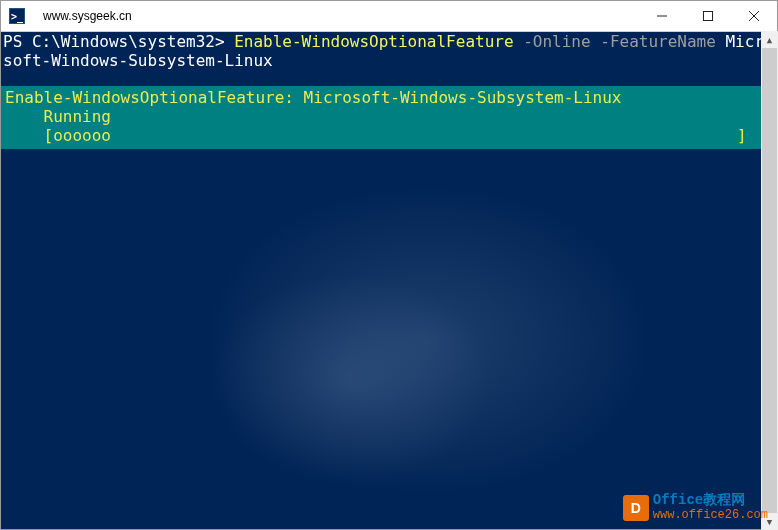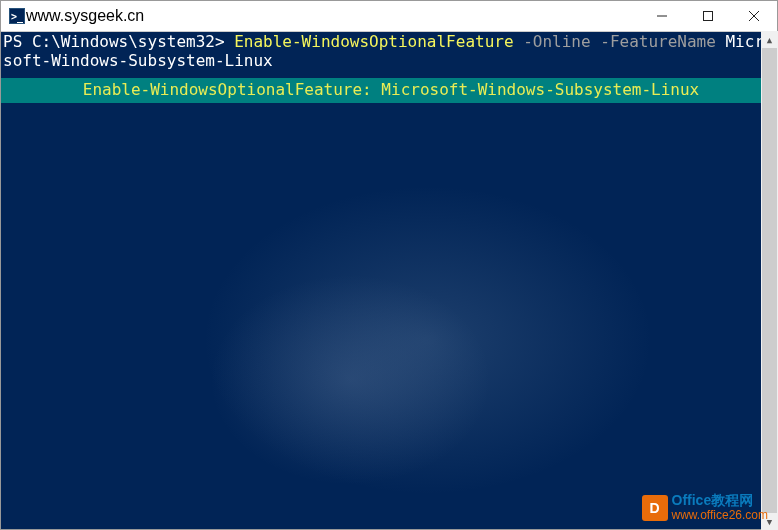--- a/index.html
+++ b/index.html
@@ -43,23 +43,23 @@
       display: inline-flex;
       align-items: center;
       justify-content: center;
       color: #fff;
       font-size: 10px;
       font-weight: bold;
     }
 
     .titlebar-text {
       flex: 1;
-      padding-left: 1px;
+      padding-left: 18px;
       font-family: "Segoe UI", sans-serif;
-      font-size: 16px;
+      font-size: 12px;
       color: #000;
     }
 
     .titlebar-buttons {
       display: flex;
       height: 100%;
     }
 
     .titlebar-btn {
       width: 46px;
@@ -118,25 +118,24 @@
     }
 
     .cmd-white {
       color: #ffffff;
     }
 
     .progress-block {
       background: #008080;
       color: #e9ec54;
       padding: 2px 0 4px 4px;
-      margin-top: 8px;
+      margin-top: 16px;
       white-space: pre;
       font-size: 16px;
       line-height: 19px;
-      text-align: center;
     }
 
     .scrollbar {
       position: absolute;
       right: 0;
       top: 31px;
       bottom: 0;
       width: 17px;
       background: #f0f0f0;
       z-index: 5;
@@ -190,21 +189,21 @@
       justify-content: center;
       color: #fff;
       font-family: sans-serif;
       font-weight: bold;
       font-size: 14px;
     }
 
     .wm-text {
       display: flex;
       flex-direction: column;
-      font-family: Liberation Sans, sans-serif;
+      font-family: Liberation Mono, monospace;
       line-height: 1.1;
     }
 
     .wm-line1 {
       color: #0a7bbd;
       font-size: 14px;
       font-weight: bold;
     }
 
     .wm-line2 {
@@ -237,21 +236,21 @@
             <line x1="10" y1="0" x2="0" y2="10"></line>
           </svg>
       </div>
     </div>
   </div>
 
   <div class="terminal">
     <div class="terminal-content">
       <div class="cmd-line"><span class="prompt">PS C:\Windows\system32&gt; </span><span class="cmd-yellow">Enable-WindowsOptionalFeature</span><span class="cmd-gray"> -Online </span><span class="cmd-gray">-FeatureName </span><span class="cmd-white">Microsoft-Windows-Subsystem-Linux</span></div>
 
-      <div class="progress-block"><div>Enable-WindowsOptionalFeature: Microsoft-Windows-Subsystem-Linux</div></div>
+      <div class="progress-block"><div>Enable-WindowsOptionalFeature: Microsoft-Windows-Subsystem-Linux</div><div>    Running</div><div>    [oooooo                                                                 ]</div></div>
     </div>
   </div>
 
   <div class="scrollbar">
     <div class="scroll-arrow">▲</div>
     <div class="scroll-track">
       <div class="scroll-thumb"></div>
     </div>
     <div class="scroll-arrow">▼</div>
   </div>

